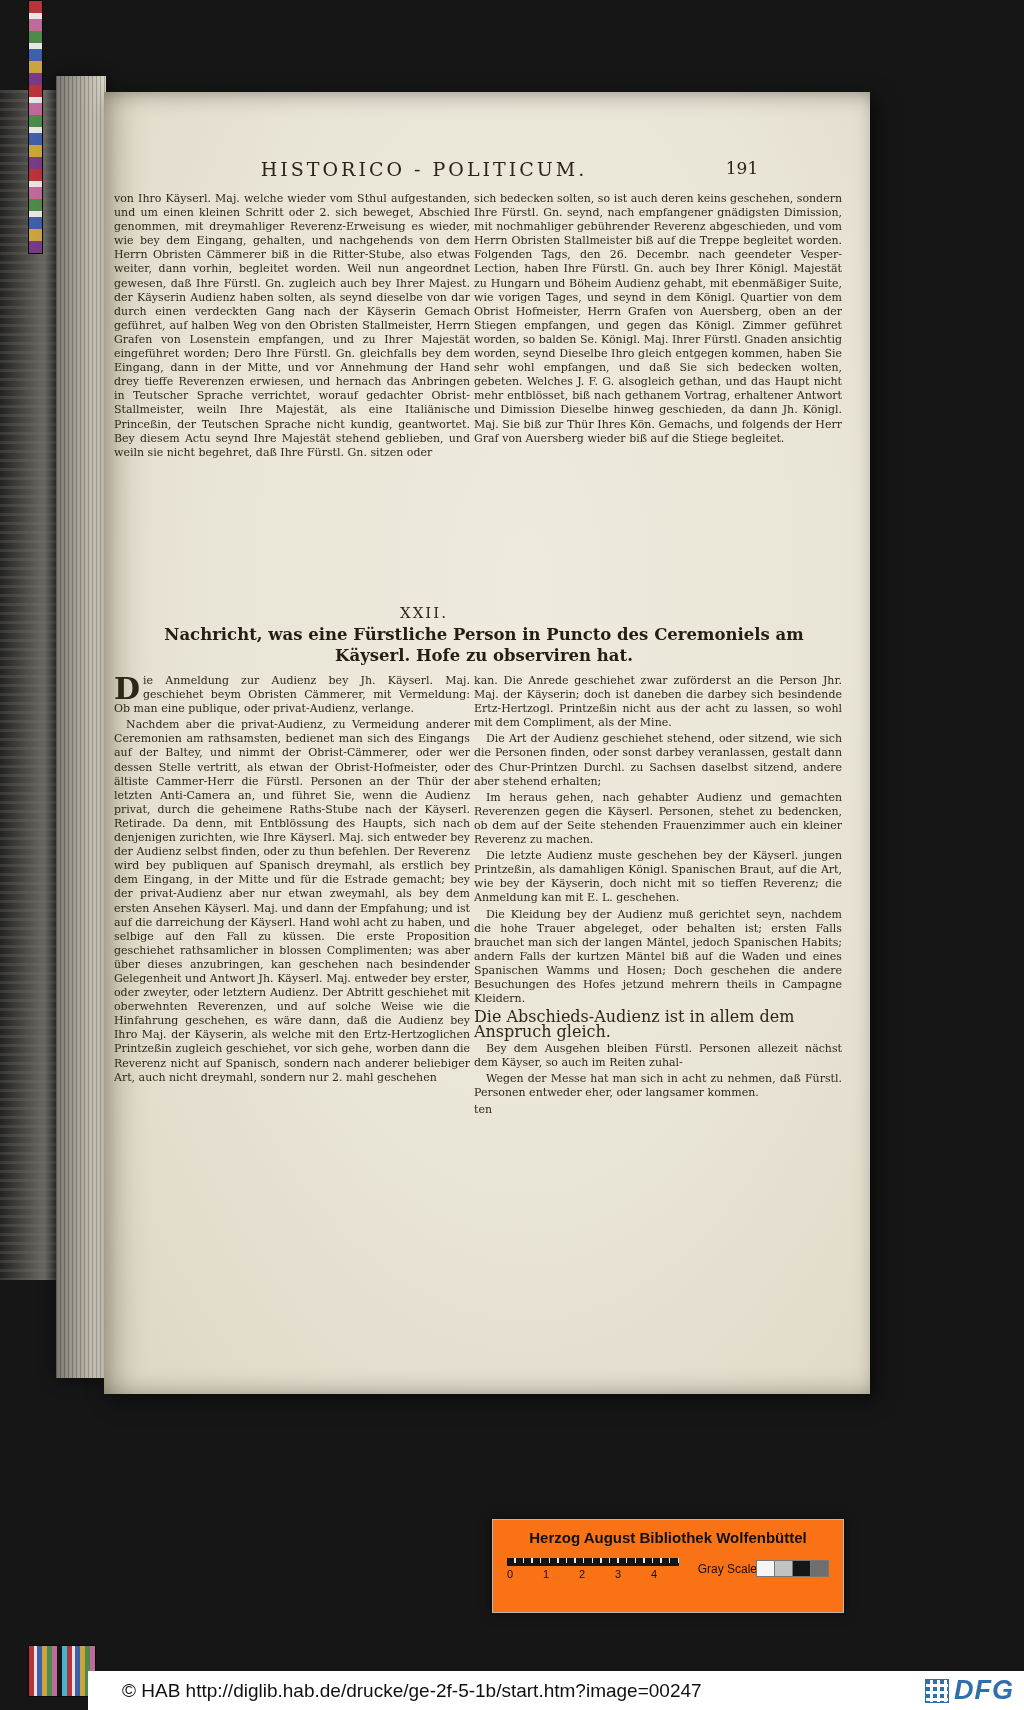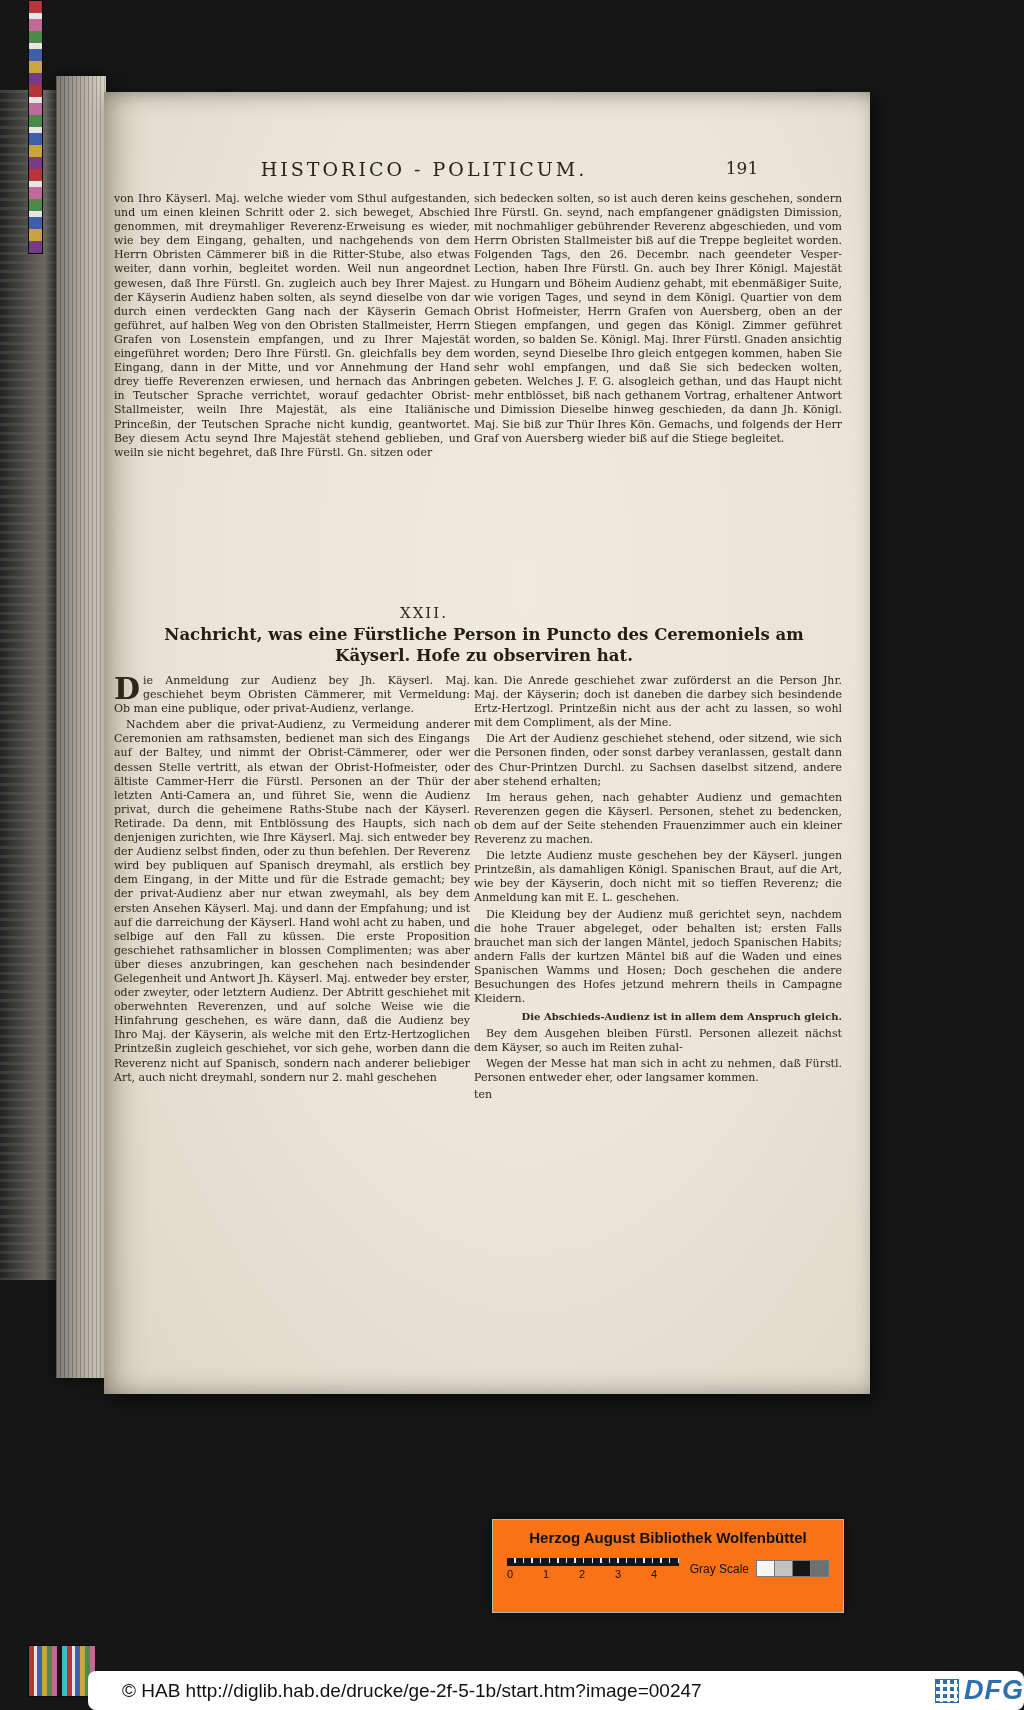--- a/index.html
+++ b/index.html
@@ -69,21 +69,21 @@
   }
   .big-heading{
     position:absolute;top:532px;left:40px;width:680px;text-align:center;
     font-size:16.5px;font-weight:bold;line-height:21px;color:#241d12;
   }
   .s2{top:582px;height:648px;}
   .dropcap-para::first-letter{
     font-size:30px;float:left;line-height:26px;padding:2px 3px 0 0;font-weight:bold;
   }
   .inline-heading{
-    font-weight:bold;font-size:10px;text-align:right;text-indent:0 !important;
+    font-weight:normal;font-size:16px;text-align:left;text-indent:0 !important;
     margin:3px 0 3px 0 !important;line-height:15px;
   }
   .catchword{
     text-align:left;text-indent:0 !important;padding-right:6px;
   }
   
   .footer-card{
     position:absolute;left:492px;top:1519px;width:350px;height:92px;
     background:#f97316;border:1px solid #b9b9b4;box-shadow:0 0 10px rgba(0,0,0,.5);
     font-family:"Liberation Sans", sans-serif;color:#111;
@@ -100,34 +100,34 @@
     height:8px;background:#141414;position:relative;
   }
   .ruler-bar::after{
     content:"";position:absolute;left:0;top:0;height:5px;width:100%;
     background:repeating-linear-gradient(to right, transparent 0 7.1px, #e9e9e9 7.1px 8.6px);
   }
   .ruler-nums{
     display:flex;justify-content:space-between;width:150px;margin-left:0;
     font-size:11px;margin-top:2px;font-family:"Liberation Sans", sans-serif;
   }
-  .grayscale{display:flex;align-items:center;gap:8px;margin-top:2px;}
+  .grayscale{display:flex;align-items:center;gap:0;margin-top:2px;}
   .grayscale .gs-label{font-size:12px;}
   .gs-patches{display:flex;}
   .gs-patch{width:17px;height:15px;border:1px solid #777;margin-left:-1px;}
   
   .bottom-bar{
     position:absolute;left:88px;top:1671px;width:936px;height:39px;background:#ffffff;
-    display:flex;align-items:center;font-family:"Liberation Sans", sans-serif;border-radius:8px;
+    display:flex;align-items:center;font-family:"Liberation Sans", sans-serif;
   }
   .copyright{
     font-size:19px;color:#111;padding-left:34px;white-space:nowrap;
   }
   .dfg-logo{
-    margin-left:auto;display:flex;align-items:center;gap:5px;
+    margin-left:auto;margin-right:10px;display:flex;align-items:center;gap:5px;
   }
   .dfg-grid{
     width:22px;height:22px;
     background:
       repeating-linear-gradient(to right,#2f6fad 0 4px,#fff 4px 7px),
       repeating-linear-gradient(to bottom,#2f6fad 0 4px,#fff 4px 7px);
     background-blend-mode:lighten;border:1px solid #2f6fad;
   }
   .dfg-text{
     font-weight:bold;font-style:italic;font-size:27px;color:#2f6fad;letter-spacing:1px;

